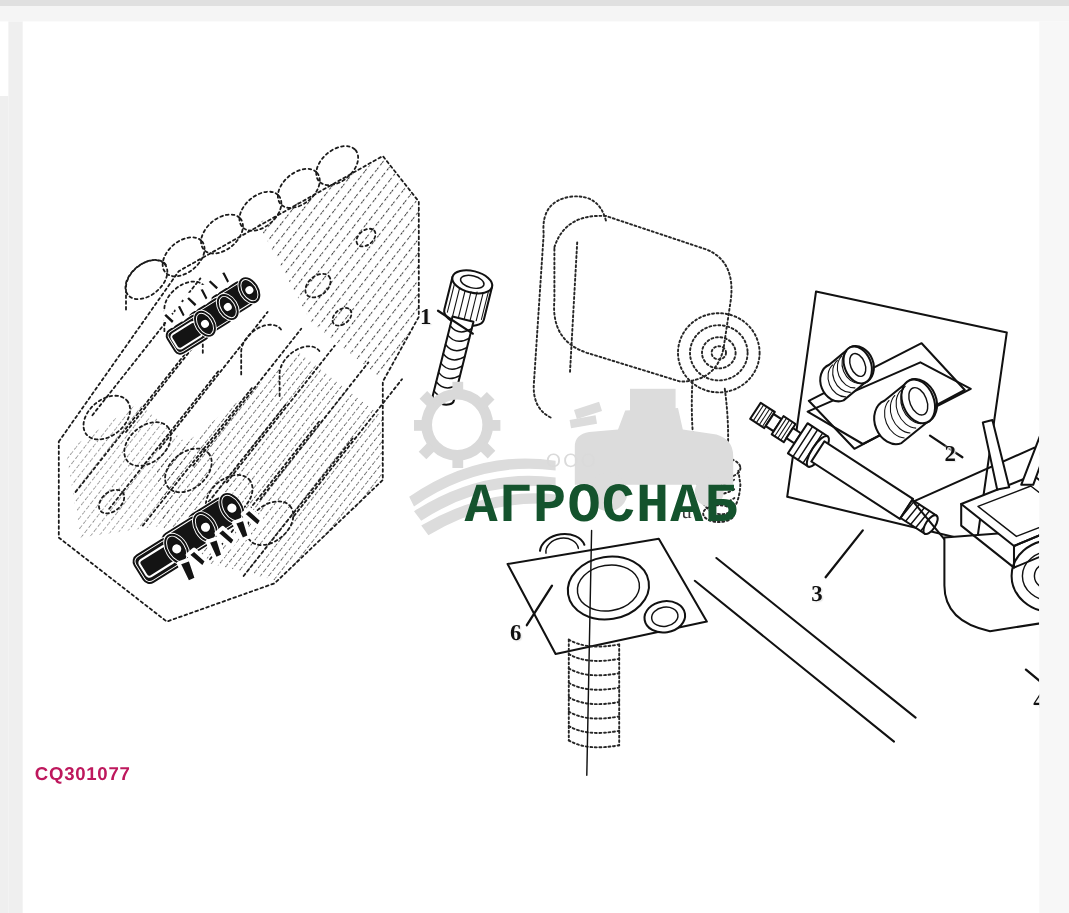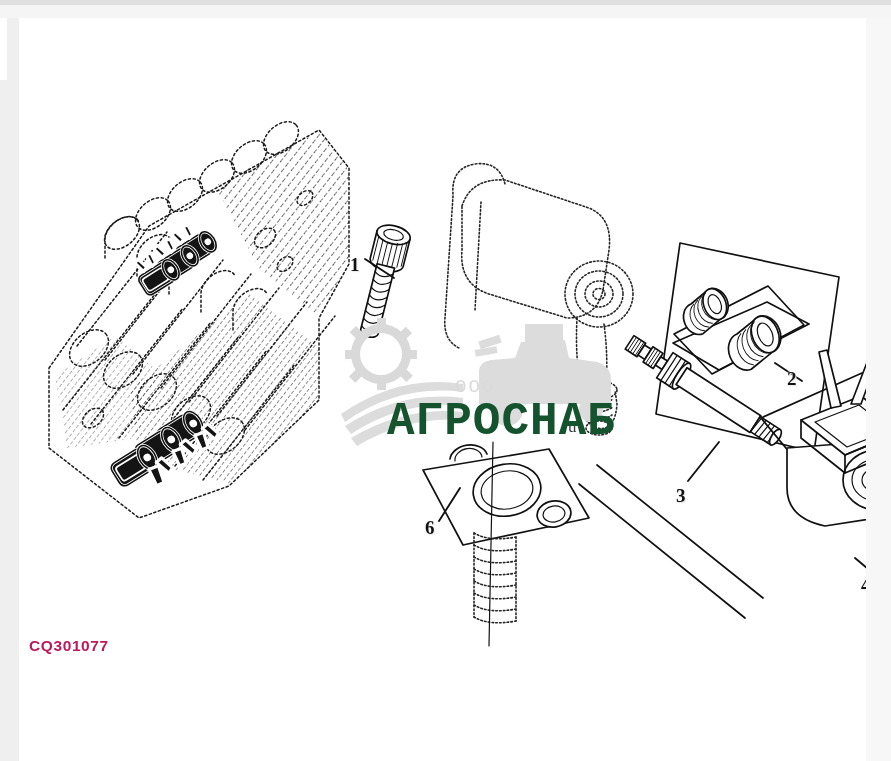--- a/index.html
+++ b/index.html
@@ -65,22 +65,22 @@
     font-family: Liberation Mono, monospace;
     font-weight: bold;
     font-size: 46px;
     letter-spacing: 1px;
     color: #14532d;
     white-space: nowrap;
   }
   #watermark .wm-ooo {
     position: absolute;
     left: 126px; top: 58px;
-    font-family: Liberation Mono, monospace;
-    font-size: 19px;
+    font-family: Liberation Sans, sans-serif;
+    font-size: 16px;
     color: #dadada;
     letter-spacing: 2px;
   }
 
   
   #caption {
     position: absolute;
     left: 29px; top: 637px;
     font-family: "Liberation Sans", sans-serif;
     font-weight: bold;

